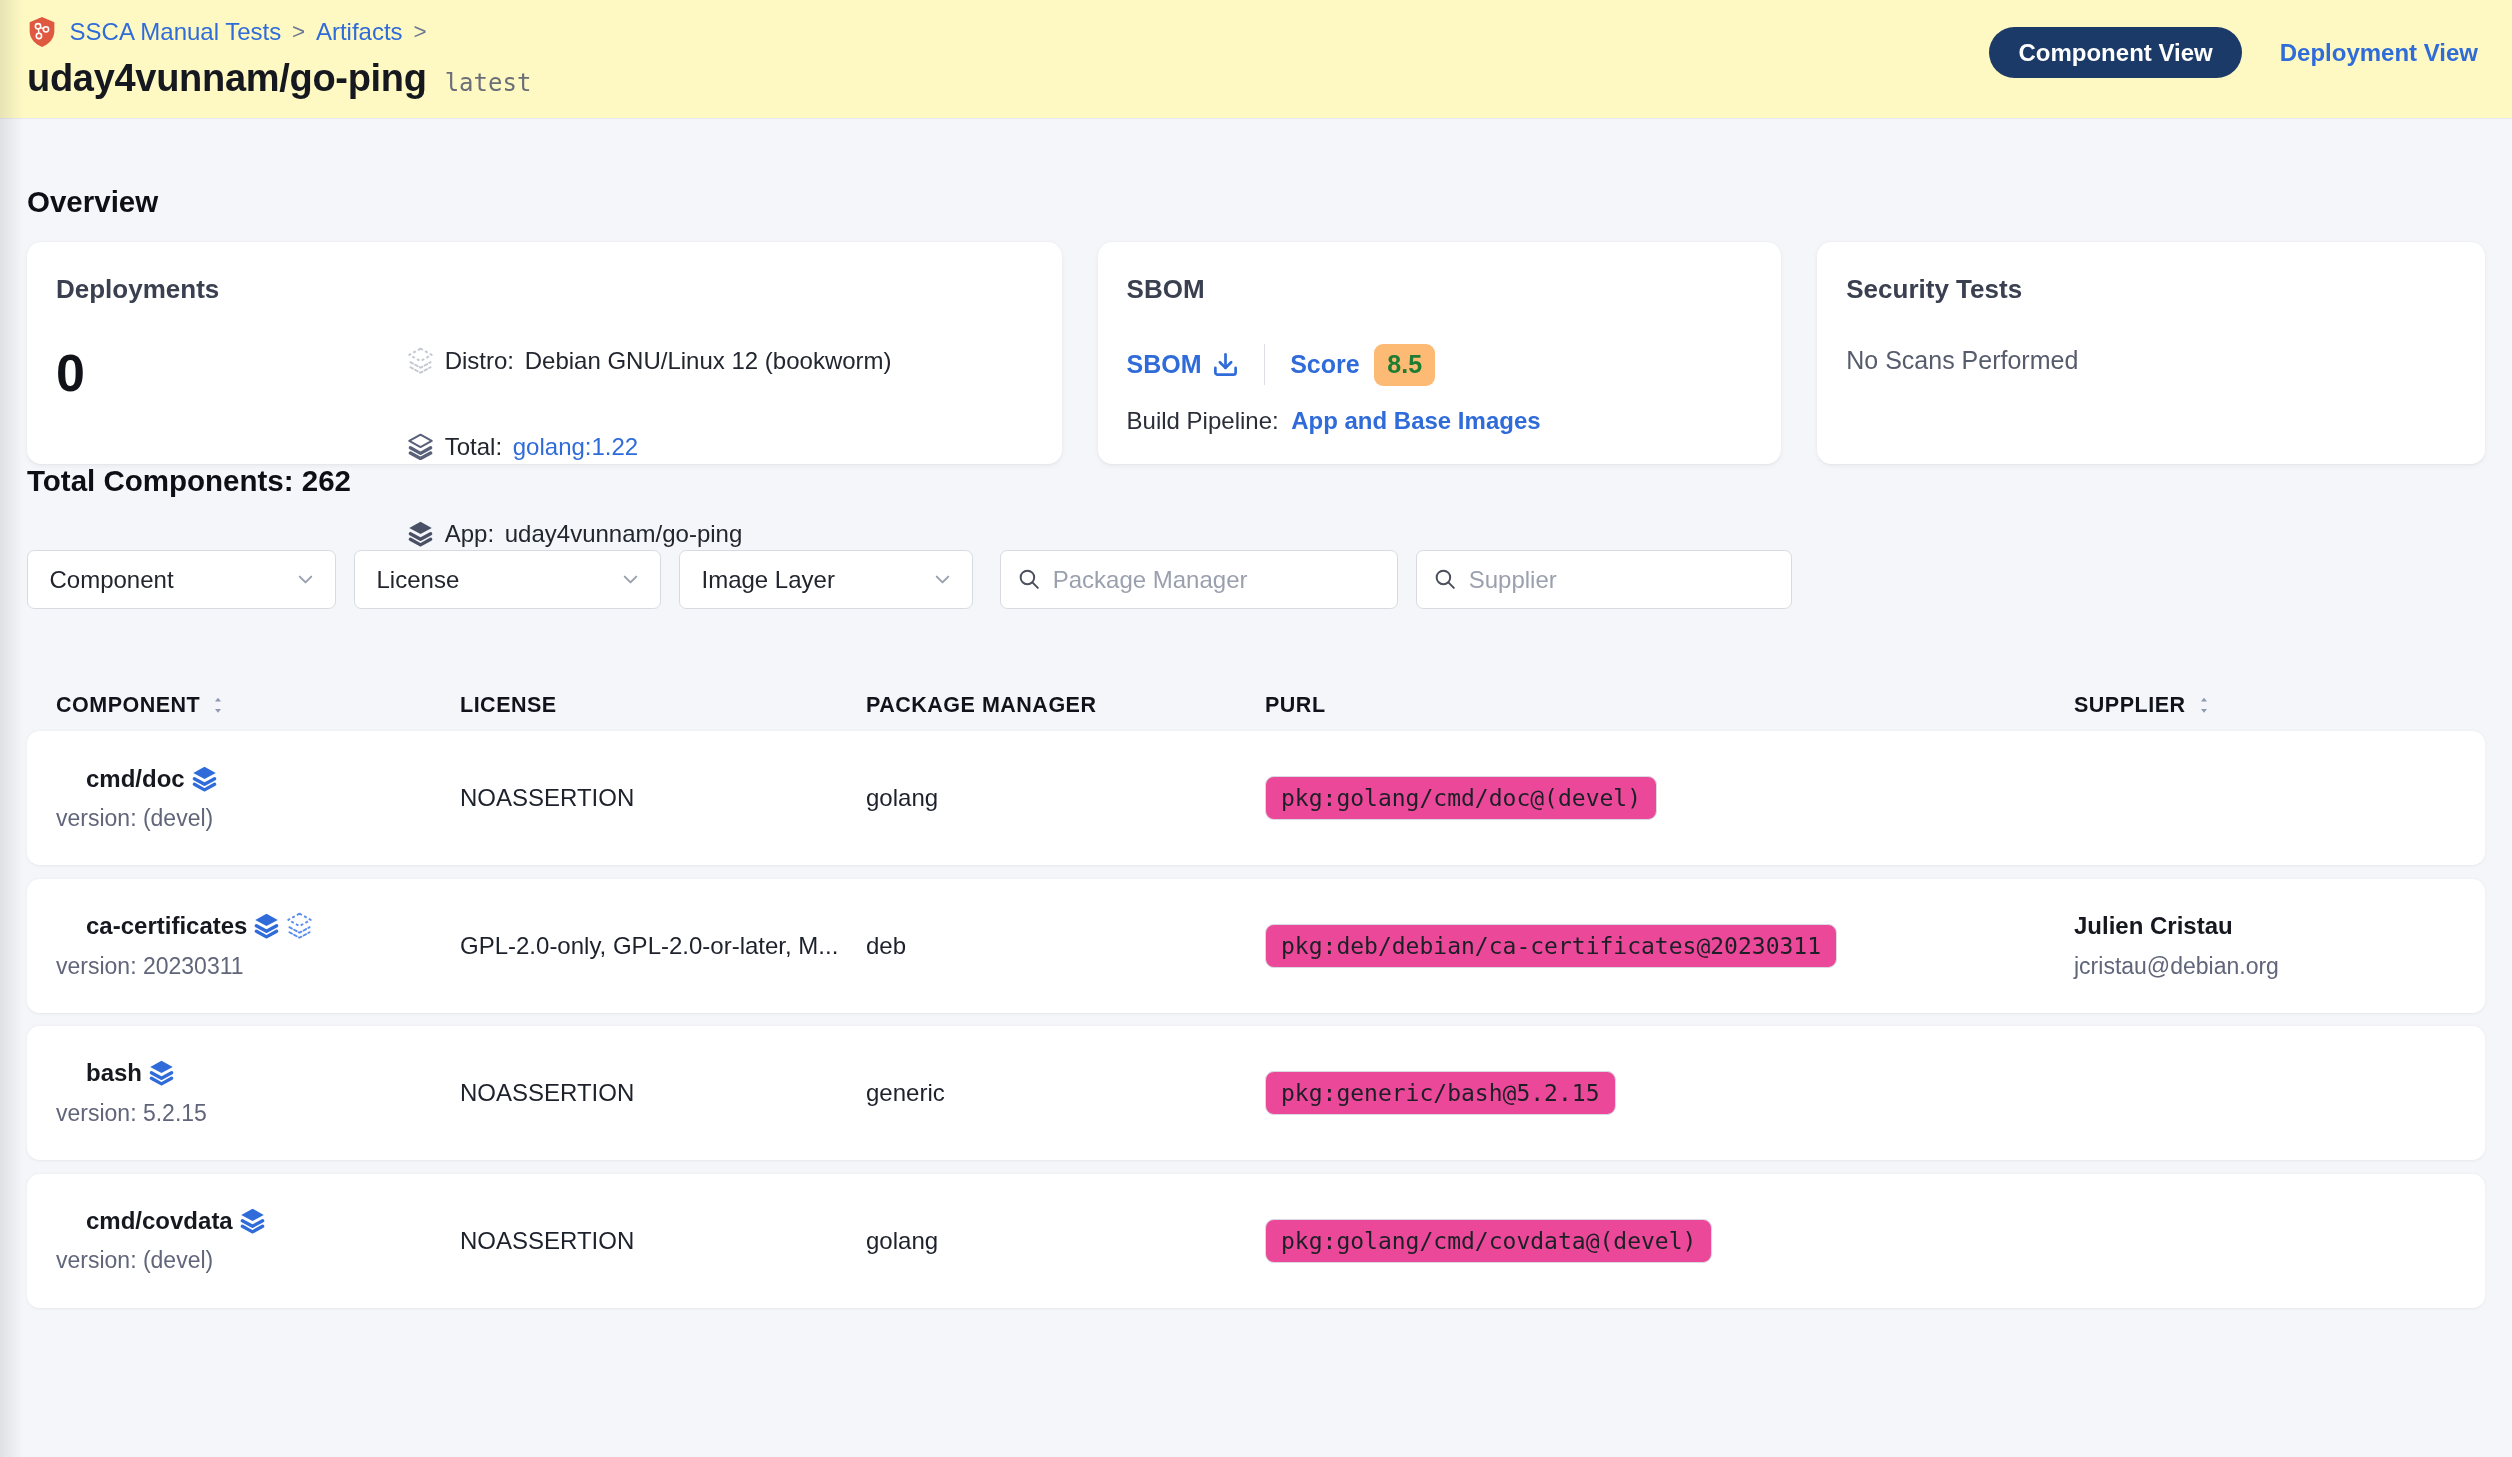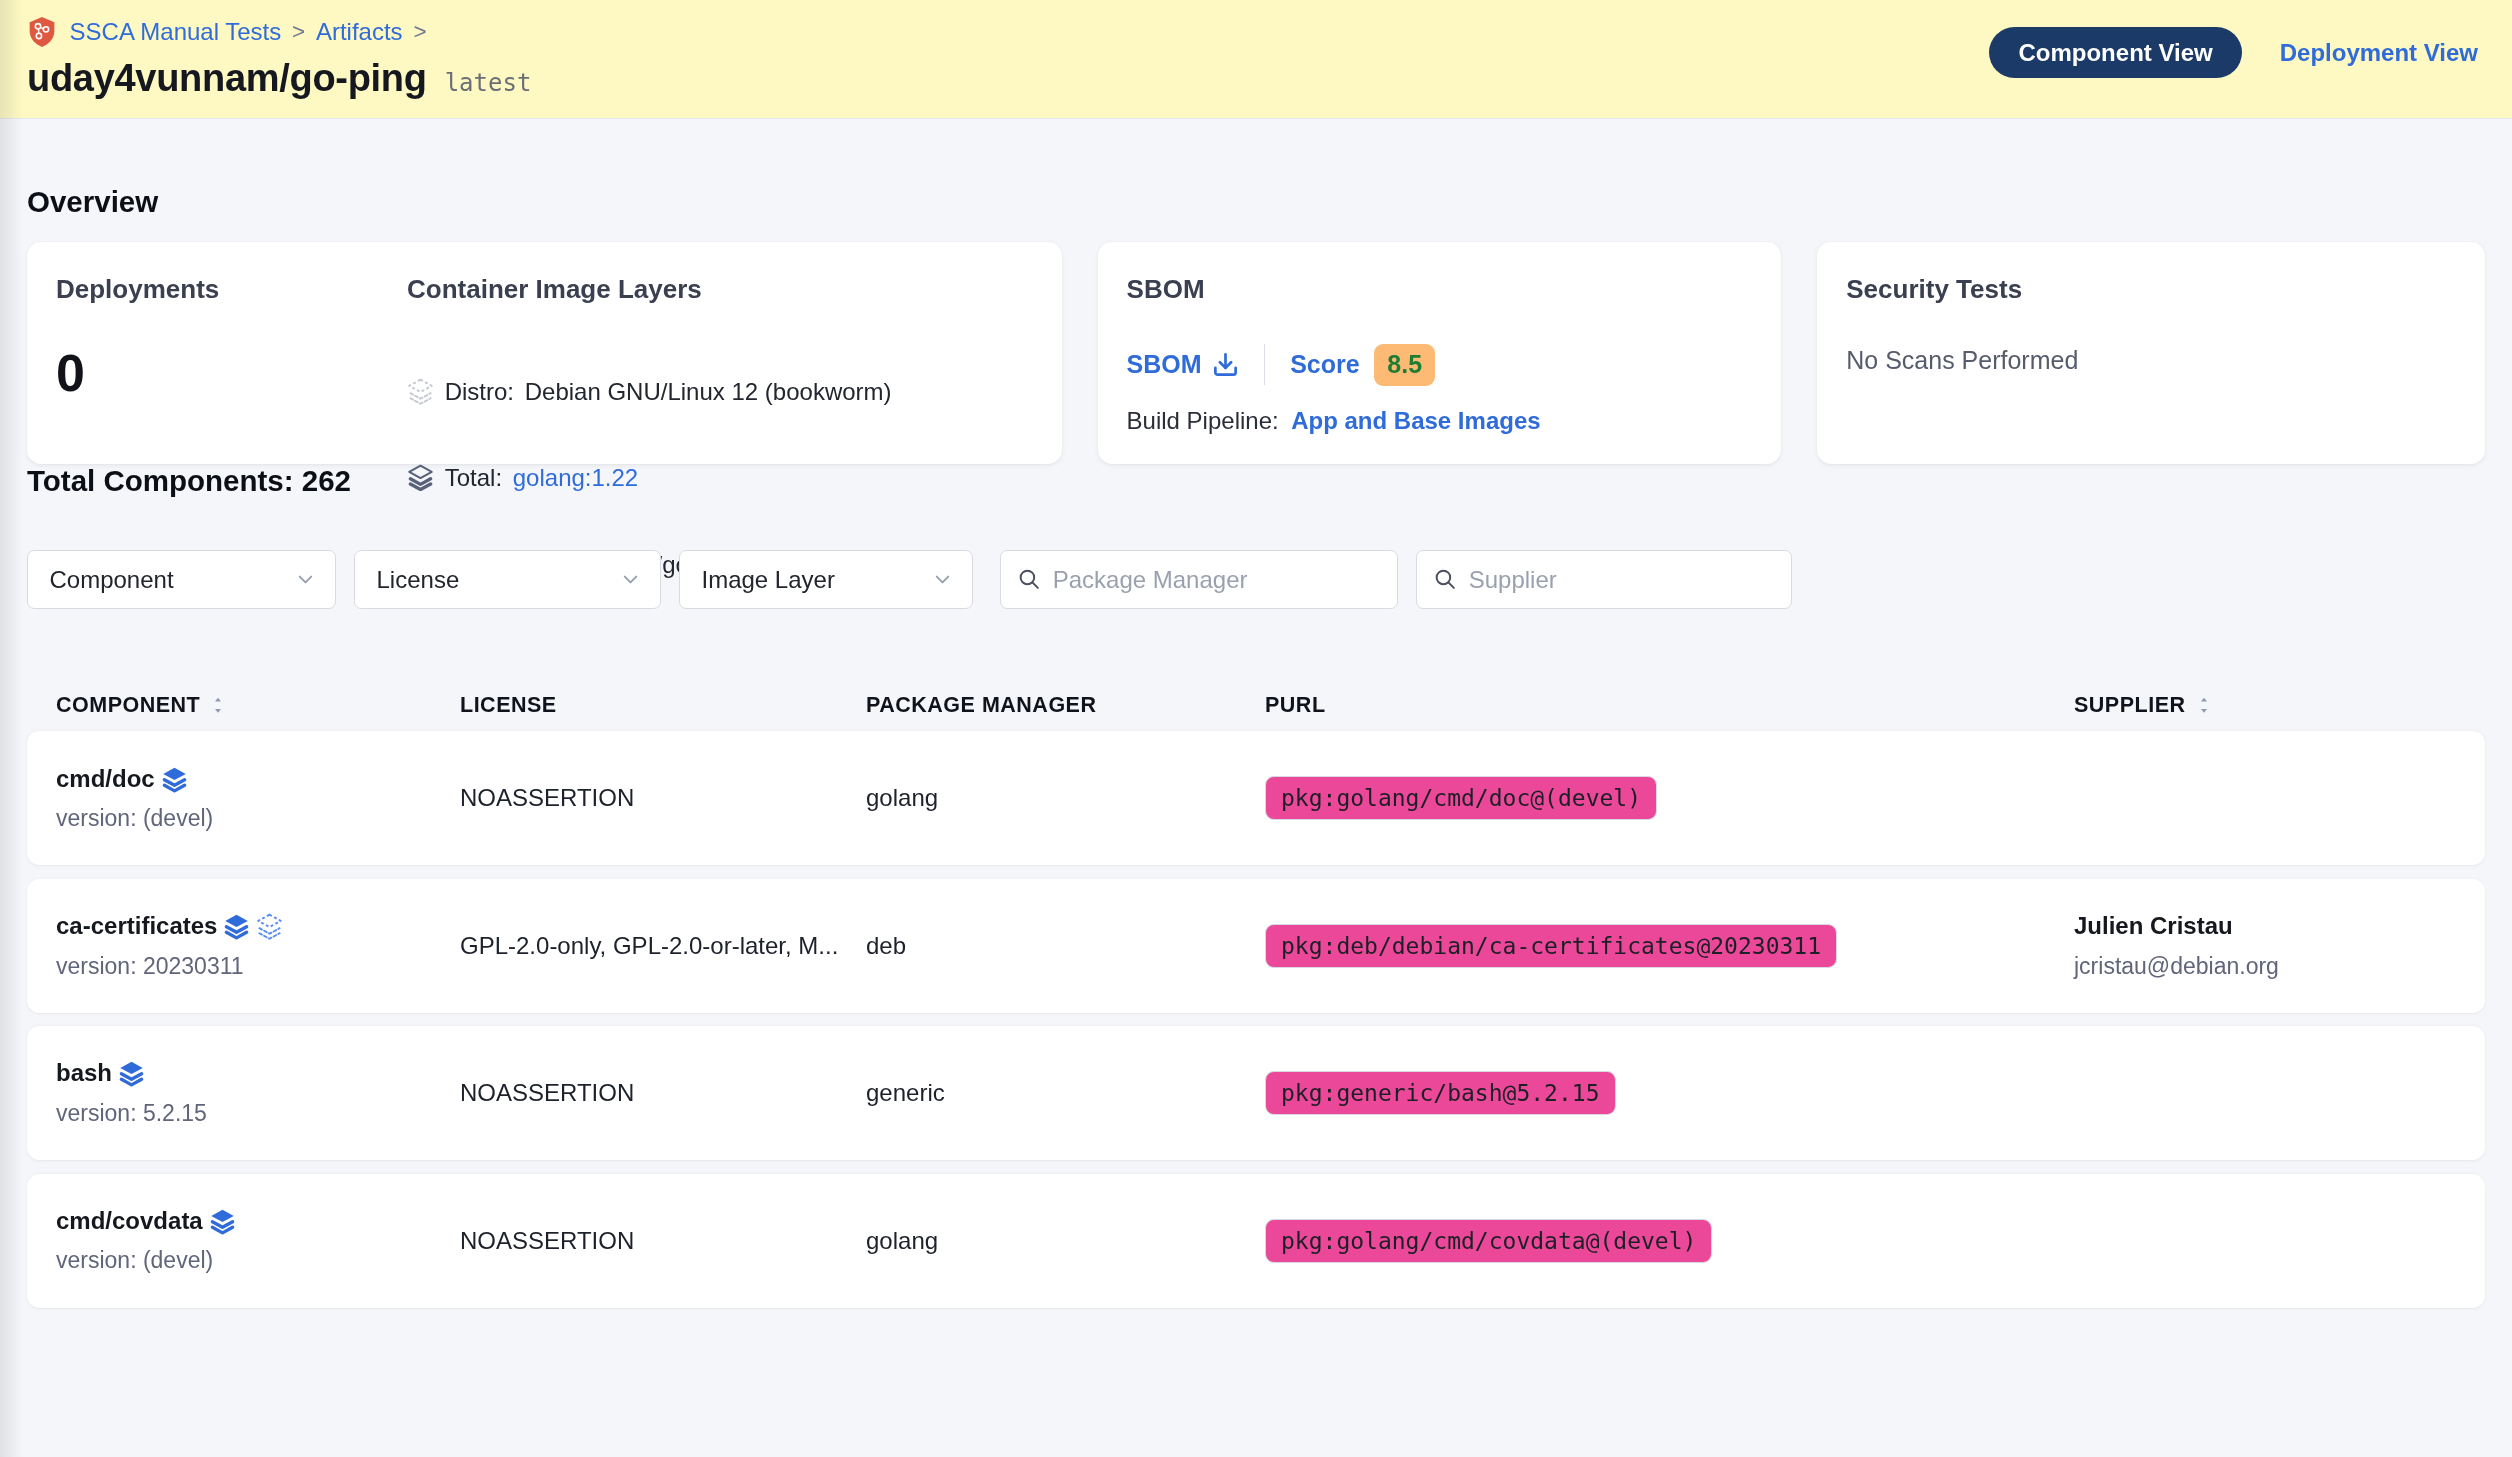--- a/index.html
+++ b/index.html
@@ -104,21 +104,21 @@
     display:flex; align-items:center; gap:9px;
   }
   .sort{ width:18px; height:23px; color:#8f98b2; }
   .trow{
     background:#fff; border-radius:12.5px; height:134px; margin-top:13.4px;
     padding:0 29px;
     box-shadow:0 0.9px 1.8px rgba(40,41,61,.03), 0 0.9px 3.6px rgba(96,97,112,.05);
     cursor:pointer;
   }
   .trow:first-of-type{ margin-top:27px; }
-  .comp-cell .name-line{ display:flex; align-items:flex-end; gap:6px; }
+  .comp-cell .name-line{ display:flex; align-items:flex-start; gap:6px;margin-left:30px; }
   .comp-name{ font-size:24px; font-weight:700; color:#15181e; }
   .name-line svg{ width:27px; height:27px; }
   .ic-row-app{ color:#2f6bd9; }
   .ic-row-distro{ color:#5b8def; }
   .version{ font-size:23px; color:#60657a; margin-top:12.5px; }
   .cell-text{ font-size:24px; color:#1d212b; white-space:nowrap; overflow:hidden; }
   .license-cell{ padding-right:36px; }
   .purl-cell{ justify-self:start; }
   .purl-chip{
     display:inline-block; font-family:"DejaVu Sans Mono", monospace; font-size:23px;
@@ -199,21 +199,20 @@
 
   <h2 class="section-h">Overview</h2>
 
   <div class="cards">
     <div class="card card-deploy-layers">
       <div class="col-deployments">
         <div class="card-title">Deployments</div>
         <div class="big-num">0</div>
       </div>
       <div class="col-layers">
-        <div class="card-title">Container Image Layers</div>
         <div class="layer-rows">
           <div class="layer-row">
             <svg class="lic ic-distro" viewBox="0 0 24 24">
                 <use href="#sym-layers-dash"></use>
               </svg>
             <span>Distro:</span>
             <span>Debian GNU/Linux 12 (bookworm)</span>
           </div>
           <div class="layer-row">
             <svg class="lic ic-base" viewBox="0 0 24 24">

